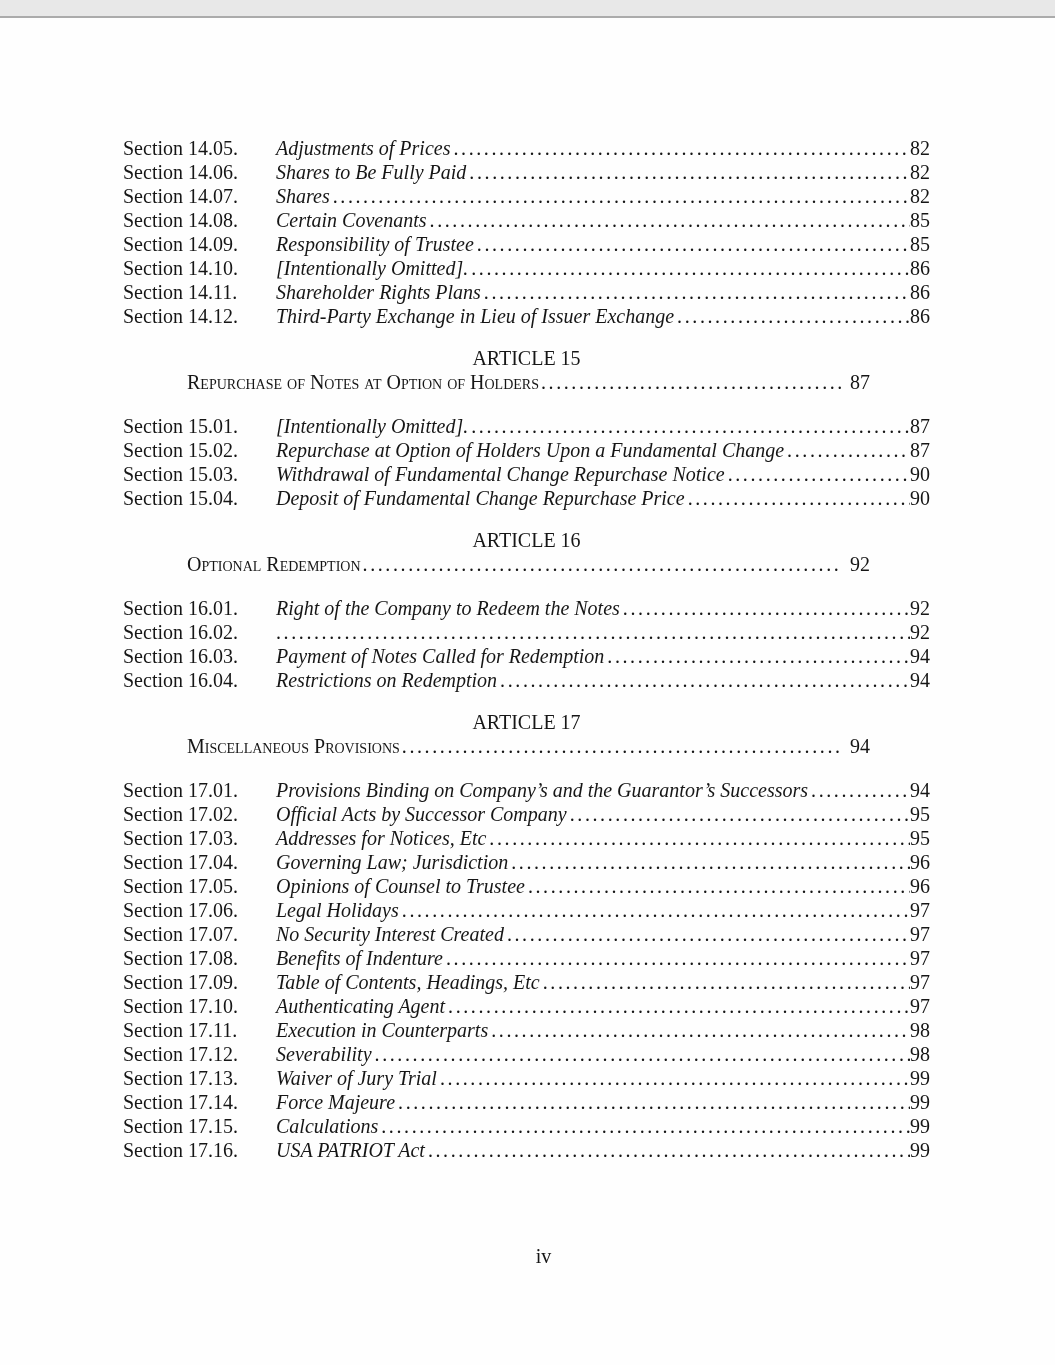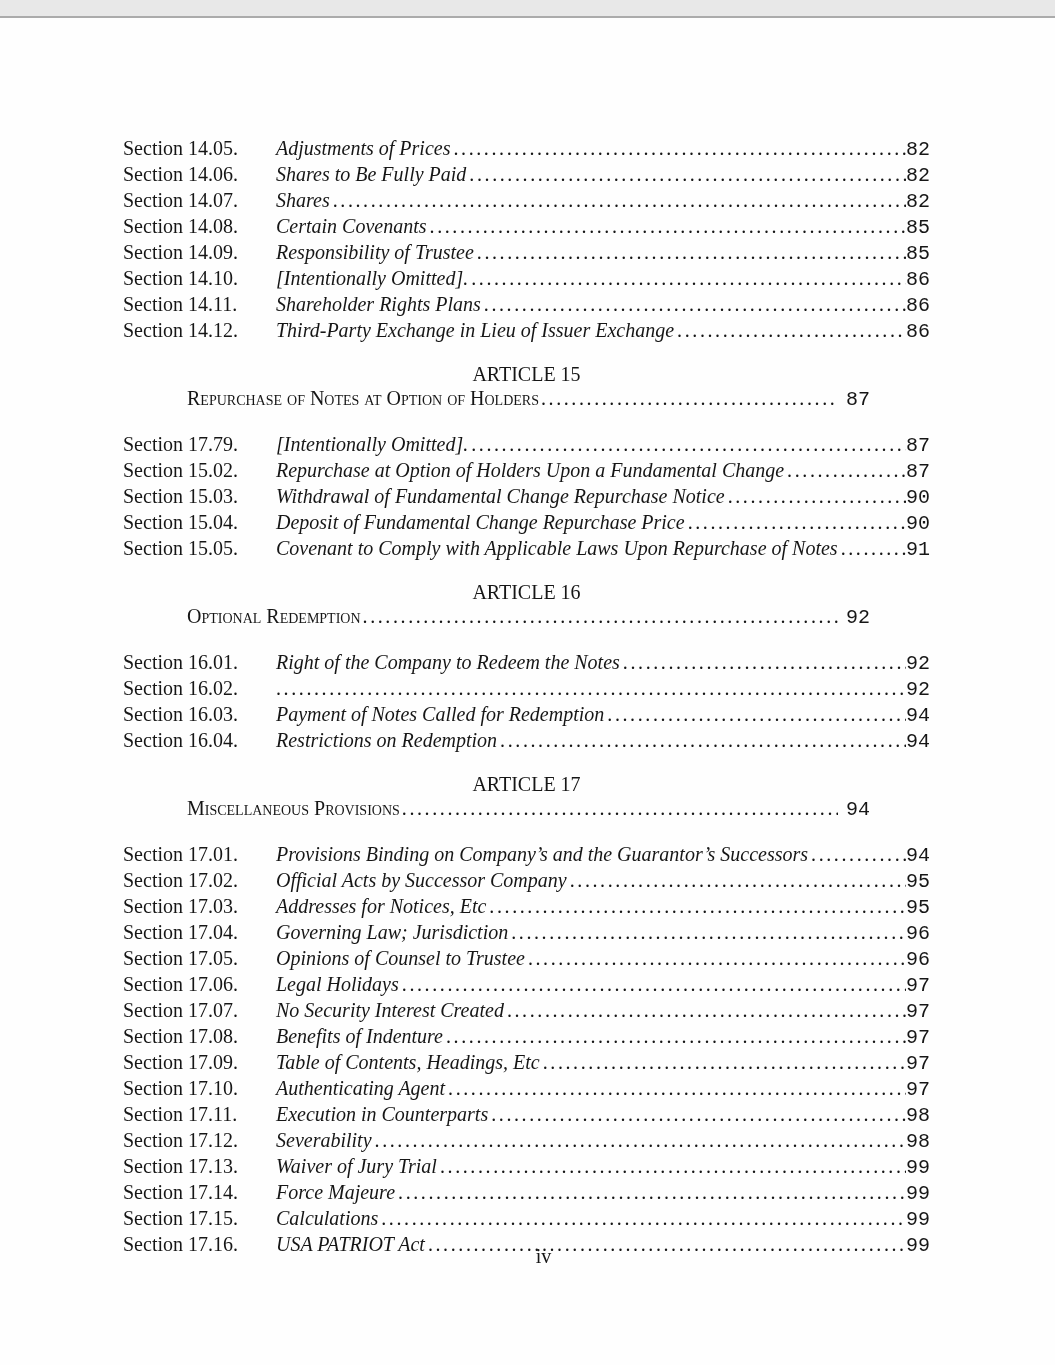--- a/index.html
+++ b/index.html
@@ -24,21 +24,21 @@
     width: 807px;
   }
   .entry { display: flex; align-items: baseline; }
   .label { flex: 0 0 153px; white-space: nowrap; }
   .title { font-style: italic; white-space: nowrap; padding-right: 3px; }
   .leader { flex: 1 1 auto; min-width: 0; overflow: hidden; white-space: nowrap; }
   .leader::after {
     content: "..........................................................................................................................................................";
     letter-spacing: 2.6px;
   }
-  .pagenum { white-space: nowrap; font-family: Liberation Mono, monospace; }
+  .pagenum { white-space: nowrap; }
   .entry-body { flex: 1 1 auto; min-width: 0; }
   .entry-line2 { display: flex; align-items: baseline; }
   .article-head {
     margin-top: 18px;
     text-align: center;
     white-space: nowrap;
   }
   .article-subrow {
     display: flex; align-items: baseline;
     margin-left: 64px; margin-right: 60px;
@@ -112,21 +112,21 @@
         </div>
       </div>
       <div class="article-head">ARTICLE 15</div>
       <div class="article-subrow">
         <span class="article-title">Repurchase of Notes at Option of Holders</span>
         <span class="leader"></span>
         <span class="pagenum article-page">87</span>
       </div>
       <div class="entries after-head">
         <div class="entry">
-          <span class="label">Section 17.79.</span>
+          <span class="label">Section 15.01.</span>
           <span class="title">[Intentionally Omitted].</span>
           <span class="leader"></span>
           <span class="pagenum">87</span>
         </div>
         <div class="entry">
           <span class="label">Section 15.02.</span>
           <span class="title">Repurchase at Option of Holders Upon a Fundamental Change</span>
           <span class="leader"></span>
           <span class="pagenum">87</span>
         </div>
@@ -134,26 +134,20 @@
           <span class="label">Section 15.03.</span>
           <span class="title">Withdrawal of Fundamental Change Repurchase Notice</span>
           <span class="leader"></span>
           <span class="pagenum">90</span>
         </div>
         <div class="entry">
           <span class="label">Section 15.04.</span>
           <span class="title">Deposit of Fundamental Change Repurchase Price</span>
           <span class="leader"></span>
           <span class="pagenum">90</span>
-        </div>
-        <div class="entry">
-          <span class="label">Section 15.05.</span>
-          <span class="title">Covenant to Comply with Applicable Laws Upon Repurchase of Notes</span>
-          <span class="leader"></span>
-          <span class="pagenum">91</span>
         </div>
       </div>
       <div class="article-head">ARTICLE 16</div>
       <div class="article-subrow">
         <span class="article-title">Optional Redemption</span>
         <span class="leader"></span>
         <span class="pagenum article-page">92</span>
       </div>
       <div class="entries after-head">
         <div class="entry">

